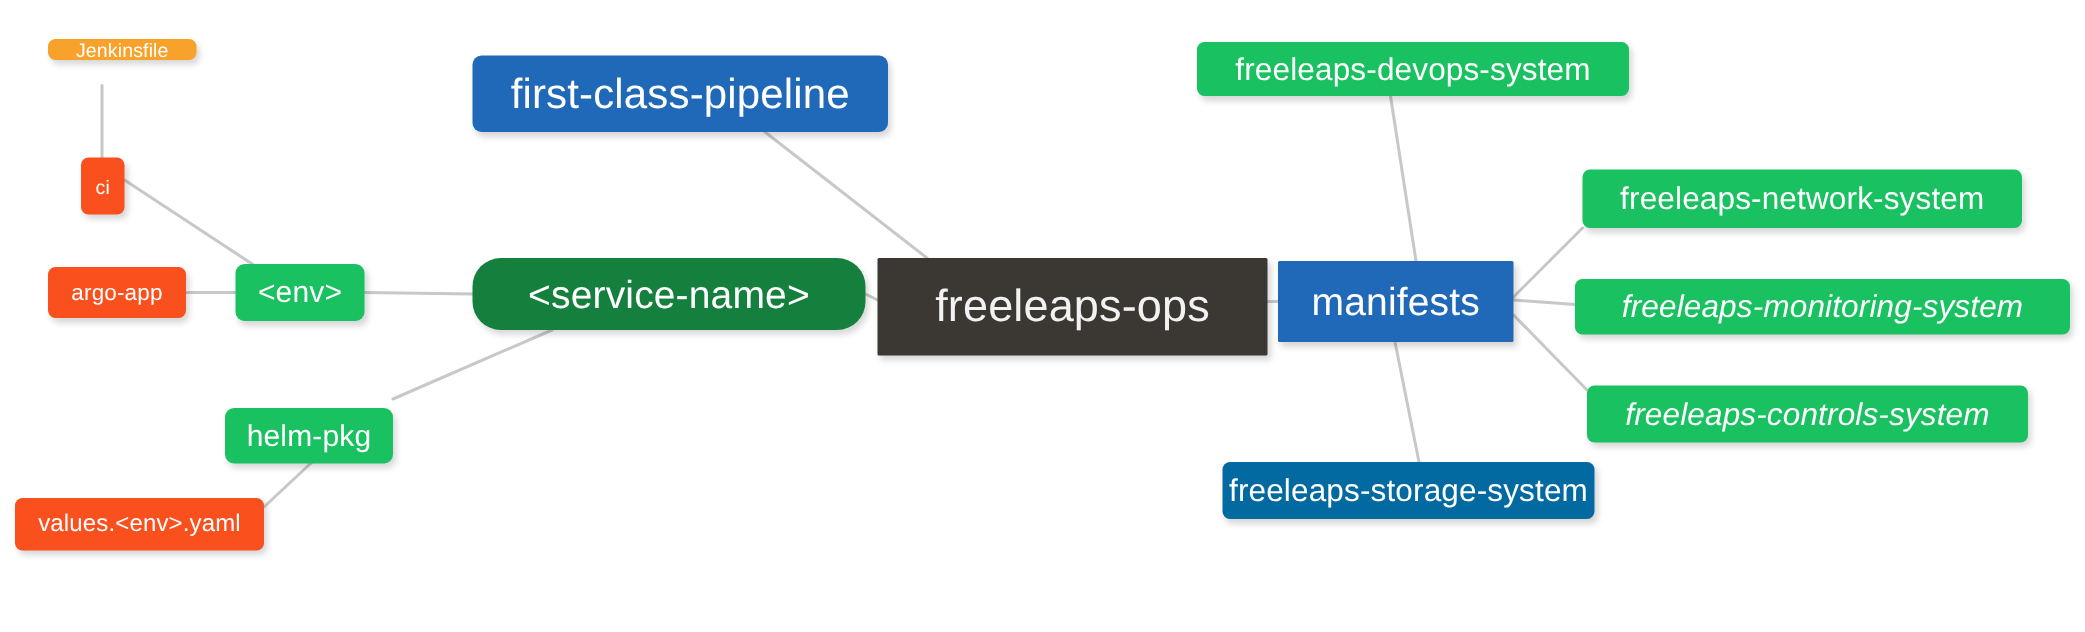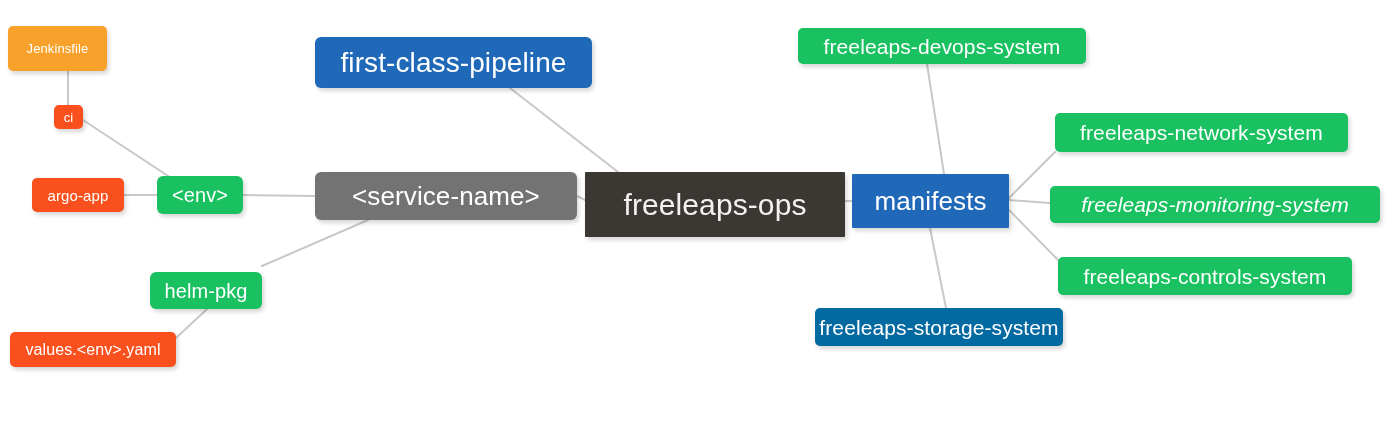--- a/index.html
+++ b/index.html
@@ -57,29 +57,29 @@
       <line x1="510" y1="88" x2="618" y2="172" stroke="#c8c8c8" stroke-width="2" stroke-linecap="round"></line>
       <line x1="577" y1="196" x2="585" y2="200" stroke="#c8c8c8" stroke-width="2" stroke-linecap="round"></line>
       <line x1="845" y1="201" x2="852" y2="201" stroke="#c8c8c8" stroke-width="2" stroke-linecap="round"></line>
       <line x1="927" y1="64" x2="944" y2="174" stroke="#c8c8c8" stroke-width="2" stroke-linecap="round"></line>
       <line x1="1055" y1="152" x2="1009" y2="198" stroke="#c8c8c8" stroke-width="2" stroke-linecap="round"></line>
       <line x1="1050" y1="203" x2="1009" y2="200" stroke="#c8c8c8" stroke-width="2" stroke-linecap="round"></line>
       <line x1="1058" y1="260" x2="1009" y2="210" stroke="#c8c8c8" stroke-width="2" stroke-linecap="round"></line>
       <line x1="946" y1="308" x2="930" y2="228" stroke="#c8c8c8" stroke-width="2" stroke-linecap="round"></line>
     </svg>
   <div id="node-layer">
-      <div class="node rounded-sm" style="left: 8px; top: 26px; width: 99px; height: 45px; background: rgb(249, 162, 43); color: rgb(255, 255, 255); font-size: 13px;">Jenkinsfile</div>
-      <div class="node rounded-sm" style="left: 54px; top: 105px; width: 29px; height: 24px; background: rgb(249, 80, 30); color: rgb(255, 255, 255); font-size: 13px;">ci</div>
+      <div class="node rounded-sm" style="left: 32px; top: 26px; width: 99px; height: 14px; background: rgb(249, 162, 43); color: rgb(255, 255, 255); font-size: 13px;">Jenkinsfile</div>
+      <div class="node rounded-sm" style="left: 54px; top: 105px; width: 29px; height: 38px; background: rgb(249, 80, 30); color: rgb(255, 255, 255); font-size: 13px;">ci</div>
       <div class="node rounded-sm" style="left: 32px; top: 178px; width: 92px; height: 34px; background: rgb(249, 80, 30); color: rgb(255, 255, 255); font-size: 15px;">argo-app</div>
       <div class="node rounded" style="left: 157px; top: 176px; width: 86px; height: 38px; background: rgb(25, 193, 96); color: rgb(255, 255, 255); font-size: 20px;">&lt;env&gt;</div>
       <div class="node rounded" style="left: 150px; top: 272px; width: 112px; height: 37px; background: rgb(25, 193, 96); color: rgb(255, 255, 255); font-size: 20px;">helm-pkg</div>
       <div class="node rounded-sm" style="left: 10px; top: 332px; width: 166px; height: 35px; background: rgb(249, 80, 30); color: rgb(255, 255, 255); font-size: 16px;">values.&lt;env&gt;.yaml</div>
       <div class="node rounded" style="left: 315px; top: 37px; width: 277px; height: 51px; background: rgb(32, 104, 184); color: rgb(255, 255, 255); font-size: 28px;">first-class-pipeline</div>
-      <div class="node rounded" style="left: 315px; top: 172px; width: 262px; height: 48px; background: #737373; color: rgb(255, 255, 255); font-size: 26px;">&lt;service-name&gt;</div>
+      <div class="node rounded" style="left: 315px; top: 172px; width: 262px; height: 48px; background: #15803d; color: rgb(255, 255, 255); font-size: 26px; border-radius: 19px;">&lt;service-name&gt;</div>
       <div class="node square" style="left: 585px; top: 172px; width: 260px; height: 65px; background: rgb(59, 55, 51); color: rgb(242, 242, 242); font-size: 30px;">freeleaps-ops</div>
       <div class="node square" style="left: 852px; top: 174px; width: 157px; height: 54px; background: rgb(32, 104, 184); color: rgb(255, 255, 255); font-size: 26px;">manifests</div>
       <div class="node rounded-sm" style="left: 798px; top: 28px; width: 288px; height: 36px; background: rgb(25, 193, 96); color: rgb(255, 255, 255); font-size: 21px;">freeleaps-devops-system</div>
       <div class="node rounded-sm" style="left: 1055px; top: 113px; width: 293px; height: 39px; background: rgb(25, 193, 96); color: rgb(255, 255, 255); font-size: 21px;">freeleaps-network-system</div>
       <div class="node rounded-sm" style="left: 1050px; top: 186px; width: 330px; height: 37px; background: rgb(25, 193, 96); color: rgb(255, 255, 255); font-size: 21px; font-style: italic;">freeleaps-monitoring-system</div>
-      <div class="node rounded-sm" style="left: 1058px; top: 257px; width: 294px; height: 38px; background: rgb(25, 193, 96); color: rgb(255, 255, 255); font-size: 21px;">freeleaps-controls-system</div>
+      <div class="node rounded-sm" style="left: 1058px; top: 257px; width: 294px; height: 38px; background: rgb(25, 193, 96); color: rgb(255, 255, 255); font-size: 21px; font-style: italic;">freeleaps-controls-system</div>
       <div class="node rounded-sm" style="left: 815px; top: 308px; width: 248px; height: 38px; background: #0369a1; color: rgb(255, 255, 255); font-size: 21px;">freeleaps-storage-system</div>
     </div>
 </div>
 
 </body></html>

